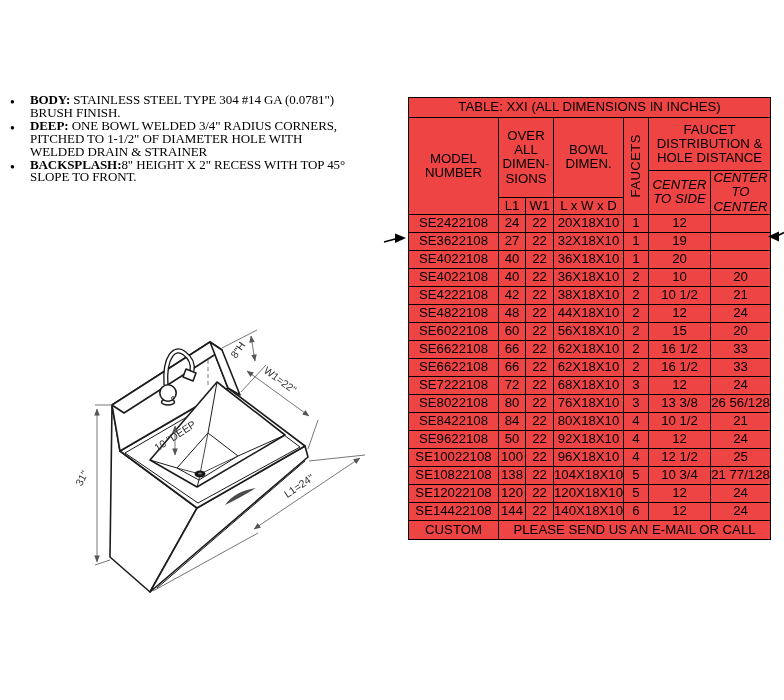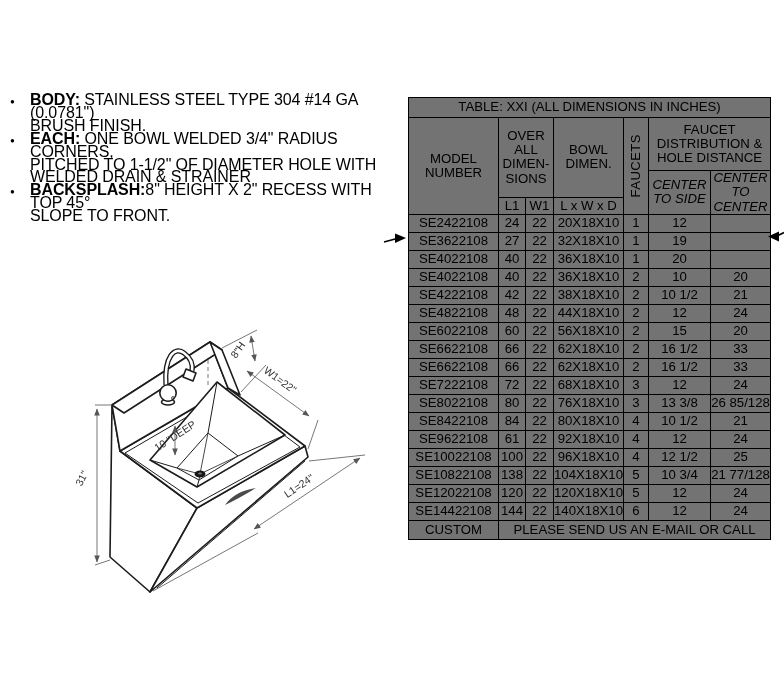--- a/index.html
+++ b/index.html
@@ -2,27 +2,27 @@
 <html><head>
 <meta charset="utf-8">
 <style>
   html,body{margin:0;padding:0;background:#fff;}
   #canvas{position:relative;width:784px;height:700px;background:#ffffff;overflow:hidden;
           font-family:"Liberation Sans",sans-serif;color:#000;}
 
   
   #spec-list{position:absolute;left:8px;top:94px;width:392px;margin:0;padding:0;list-style:none;}
   #spec-list li{position:relative;padding-left:22px;margin:0 0 0 0;
-                font-size:16px;line-height:12.9px;white-space:pre-line;letter-spacing:-0.1px;}
+                font-size:13px;line-height:12.9px;white-space:pre-line;letter-spacing:-0.1px;font-family:Liberation Serif, serif;}
   #spec-list li::before{content:"●";position:absolute;left:2px;top:2px;font-size:8px;}
   #spec-list b{font-weight:bold;}
 
   
   #spec-table{position:absolute;left:408px;top:97px;border-collapse:collapse;table-layout:fixed;
-              width:362px;background:#737373;}
+              width:362px;background:#ef4444;}
   #spec-table td{border:1.5px solid #000;text-align:center;vertical-align:middle;padding:0;
                  font-size:13.2px;line-height:1.08;white-space:pre-line;overflow:hidden;}
   #spec-table td.title{height:19px;font-size:13.2px;}
   tr.h1 td{height:52px;} tr.h2 td{height:40px;font-style:italic;} tr.h3 td{height:16px;}
   tbody.data tr{height:18px;}
   tr.custom td{height:18px;}
   .vwrap{display:flex;align-items:center;justify-content:center;height:100%;}
   .vert{writing-mode:vertical-rl;transform:rotate(180deg);font-size:13px;letter-spacing:0.5px;}
   tr.hl td{border-top:3px solid #000;border-bottom:3px solid #000;}
   tr.hl td:first-child{border-left:3px solid #000;margin-left:28px;}
@@ -39,21 +39,21 @@
   .pointer{position:absolute;}
 </style>
 </head>
 <body>
 
 <div id="canvas">
 
   <ul id="spec-list">
       <li><b>BODY:</b><span> STAINLESS STEEL TYPE 304  #14 GA (0.0781")
 BRUSH FINISH.</span></li>
-      <li><b>EACH:</b><span> ONE BOWL WELDED 3/4" RADIUS CORNERS,
+      <li><b>DEEP:</b><span> ONE BOWL WELDED 3/4" RADIUS CORNERS,
 PITCHED TO 1-1/2" OF DIAMETER HOLE WITH
 WELDED DRAIN &amp; STRAINER</span></li>
       <li><b>BACKSPLASH:</b><span>8" HEIGHT X 2" RECESS WITH TOP 45°
 SLOPE TO FRONT.</span></li>
     </ul>
 
   <svg id="sink-svg" width="302" height="282" viewBox="0 0 302 282">
     <defs>
       <marker id="ar" viewBox="0 0 10 10" refX="8.5" refY="5" markerWidth="8" markerHeight="8" orient="auto-start-reverse">
         <path d="M0.5,1.5 L9,5 L0.5,8.5 Z" fill="#555"></path>
@@ -249,34 +249,34 @@
           <td>12</td>
           <td>24</td>
         </tr>
         <tr>
           <td>SE8022108</td>
           <td>80</td>
           <td>22</td>
           <td>76X18X10</td>
           <td>3</td>
           <td>13 3/8</td>
-          <td>26 85/128</td>
+          <td>26 56/128</td>
         </tr>
         <tr>
           <td>SE8422108</td>
           <td>84</td>
           <td>22</td>
           <td>80X18X10</td>
           <td>4</td>
           <td>10 1/2</td>
           <td>21</td>
         </tr>
         <tr>
           <td>SE9622108</td>
-          <td>61</td>
+          <td>50</td>
           <td>22</td>
           <td>92X18X10</td>
           <td>4</td>
           <td>12</td>
           <td>24</td>
         </tr>
         <tr>
           <td>SE10022108</td>
           <td>100</td>
           <td>22</td>

